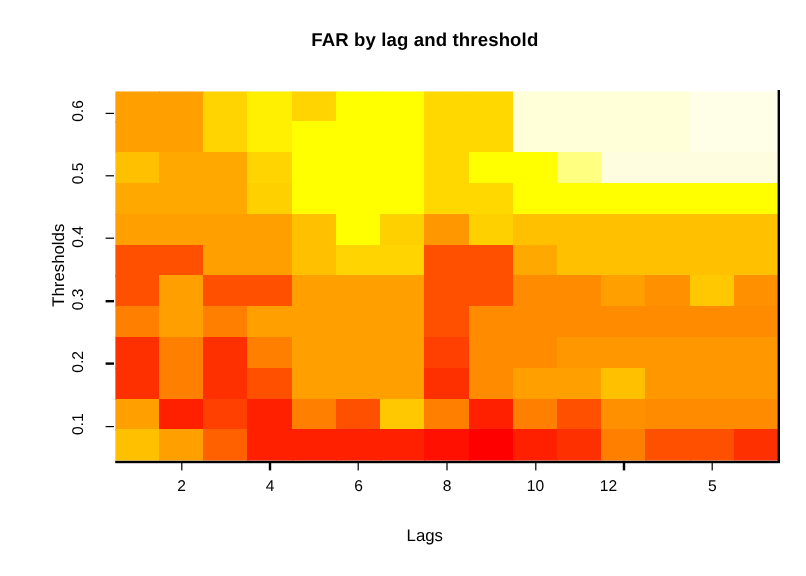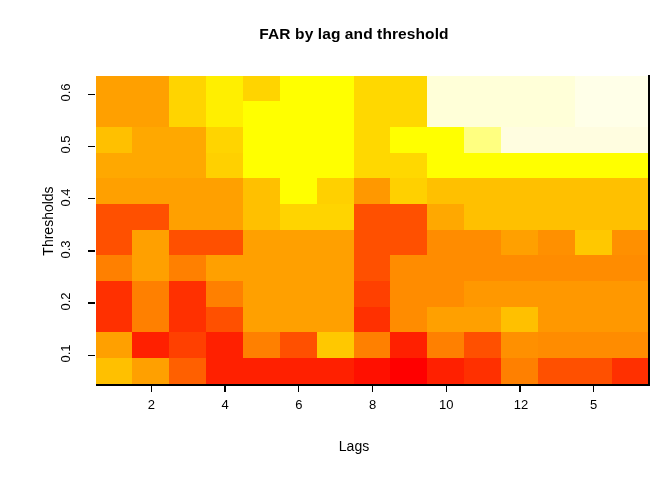--- a/index.html
+++ b/index.html
@@ -331,21 +331,21 @@
       <div class="tick-label-x" style="left: 113.3px;">2</div>
       <div class="tick-x" style="left: 206.333px;"></div>
       <div class="tick-label-x" style="left: 187.033px;">4</div>
       <div class="tick-x" style="left: 280.067px;"></div>
       <div class="tick-label-x" style="left: 260.767px;">6</div>
       <div class="tick-x" style="left: 353.8px;"></div>
       <div class="tick-label-x" style="left: 334.5px;">8</div>
       <div class="tick-x" style="left: 427.533px;"></div>
       <div class="tick-label-x" style="left: 408.233px;">10</div>
       <div class="tick-x" style="left: 501.267px;"></div>
-      <div class="tick-label-x" style="left: 483px; text-align: center;">12</div>
+      <div class="tick-label-x" style="left: 469px; text-align: center;">12</div>
       <div class="tick-x" style="left: 575px;"></div>
       <div class="tick-label-x" style="left: 555.7px;">5</div>
     </div>
   <div id="y-ticks">
       <div class="tick-y" style="top: 354.588px;"></div>
       <div class="tick-label-y" style="top: 346.288px;">0.1</div>
       <div class="tick-y" style="top: 302.385px;"></div>
       <div class="tick-label-y" style="top: 294.085px;">0.2</div>
       <div class="tick-y" style="top: 250.181px;"></div>
       <div class="tick-label-y" style="top: 241.881px;">0.3</div>

